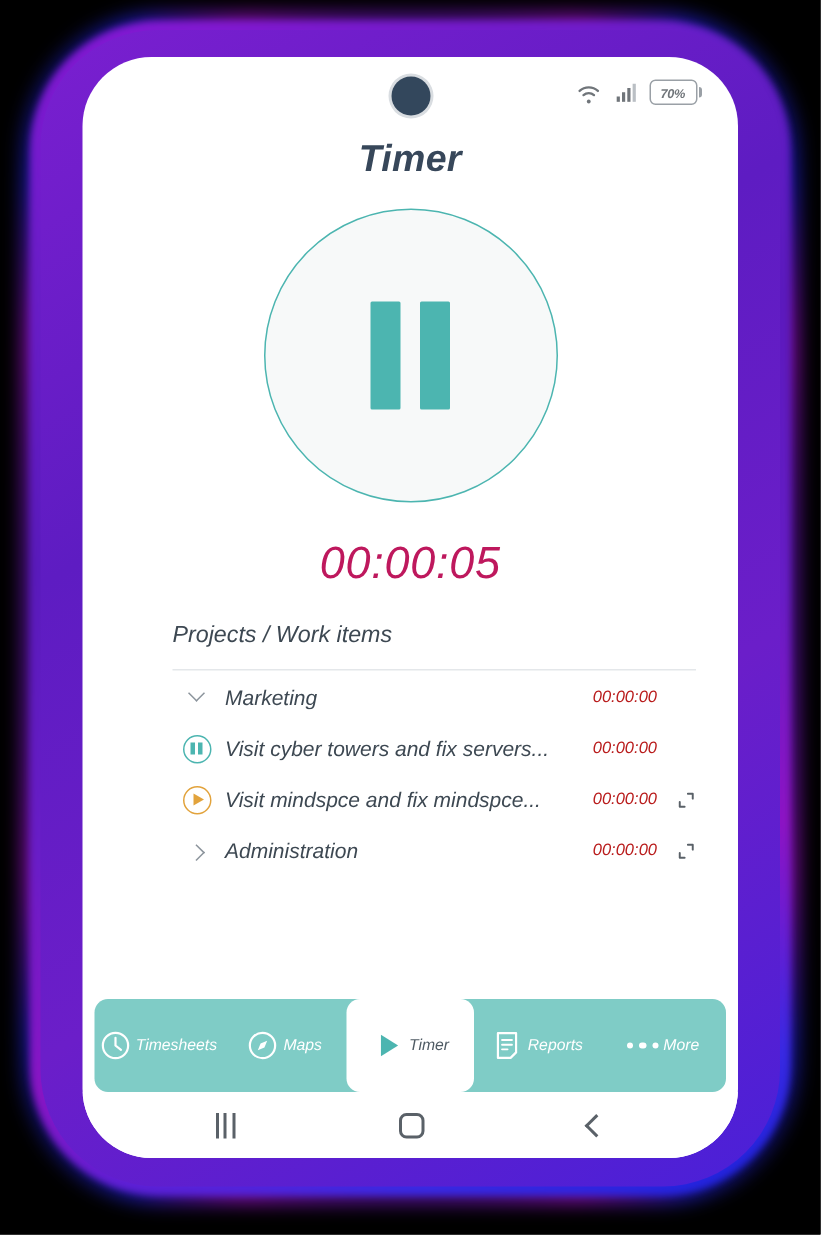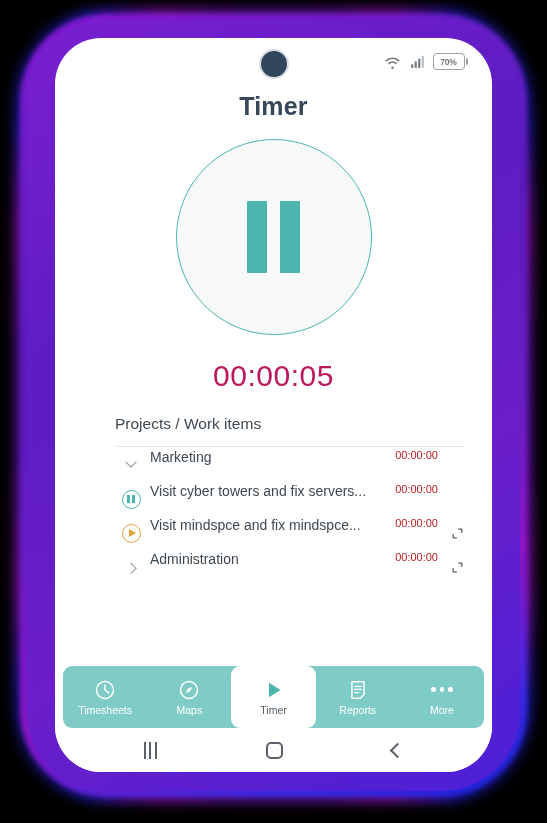--- a/index.html
+++ b/index.html
@@ -55,20 +55,21 @@
   
   .screen {
     position: absolute;
     left: 55px; top: 38px;
     width: 437px; height: 734px;
     border-radius: 46px;
     background: #ffffff;
     overflow: hidden;
     display: flex;
     flex-direction: column;
+    font-style: italic;
   }
 
   
   .statusbar {
     position: relative;
     height: 48px;
     flex: 0 0 48px;
   }
   .punch-hole {
     position: absolute;
@@ -191,20 +192,21 @@
     margin-left: 32px;
   }
   .projects-head {
     font-size: 15.5px;
     color: #3d4852;
     padding-bottom: 13px;
     border-bottom: 1px solid #e4e7ea;
   }
   .row {
     display: flex;
+    align-items: center;
     height: 32px;
     margin-top: 2px;
     cursor: pointer;
   }
   .row-lead {
     width: 32px;
     display: flex;
     align-items: center;
     justify-content: center;
     flex: 0 0 32px;
@@ -265,21 +267,21 @@
     flex: 0 0 62px;
     margin: 0 8px;
     border-radius: 9px;
     background: #7fccc6;
     display: flex;
     overflow: hidden;
   }
   .nav-item {
     flex: 1 1 0;
     display: flex;
-    flex-direction: column;
+    flex-direction: row;
     align-items: center;
     justify-content: center;
     gap: 3px;
     cursor: pointer;
   }
   .nav-item.active { background: #ffffff; border-radius: 9px; }
   .nav-label { font-size: 10.5px; color: #ffffff; }
   .nav-item.active .nav-label { color: #4f5b64; }
   .nav-icon { width: 22px; height: 22px; display:block; }
   .dots { display: flex; gap: 4px; height: 22px; align-items: center; }

